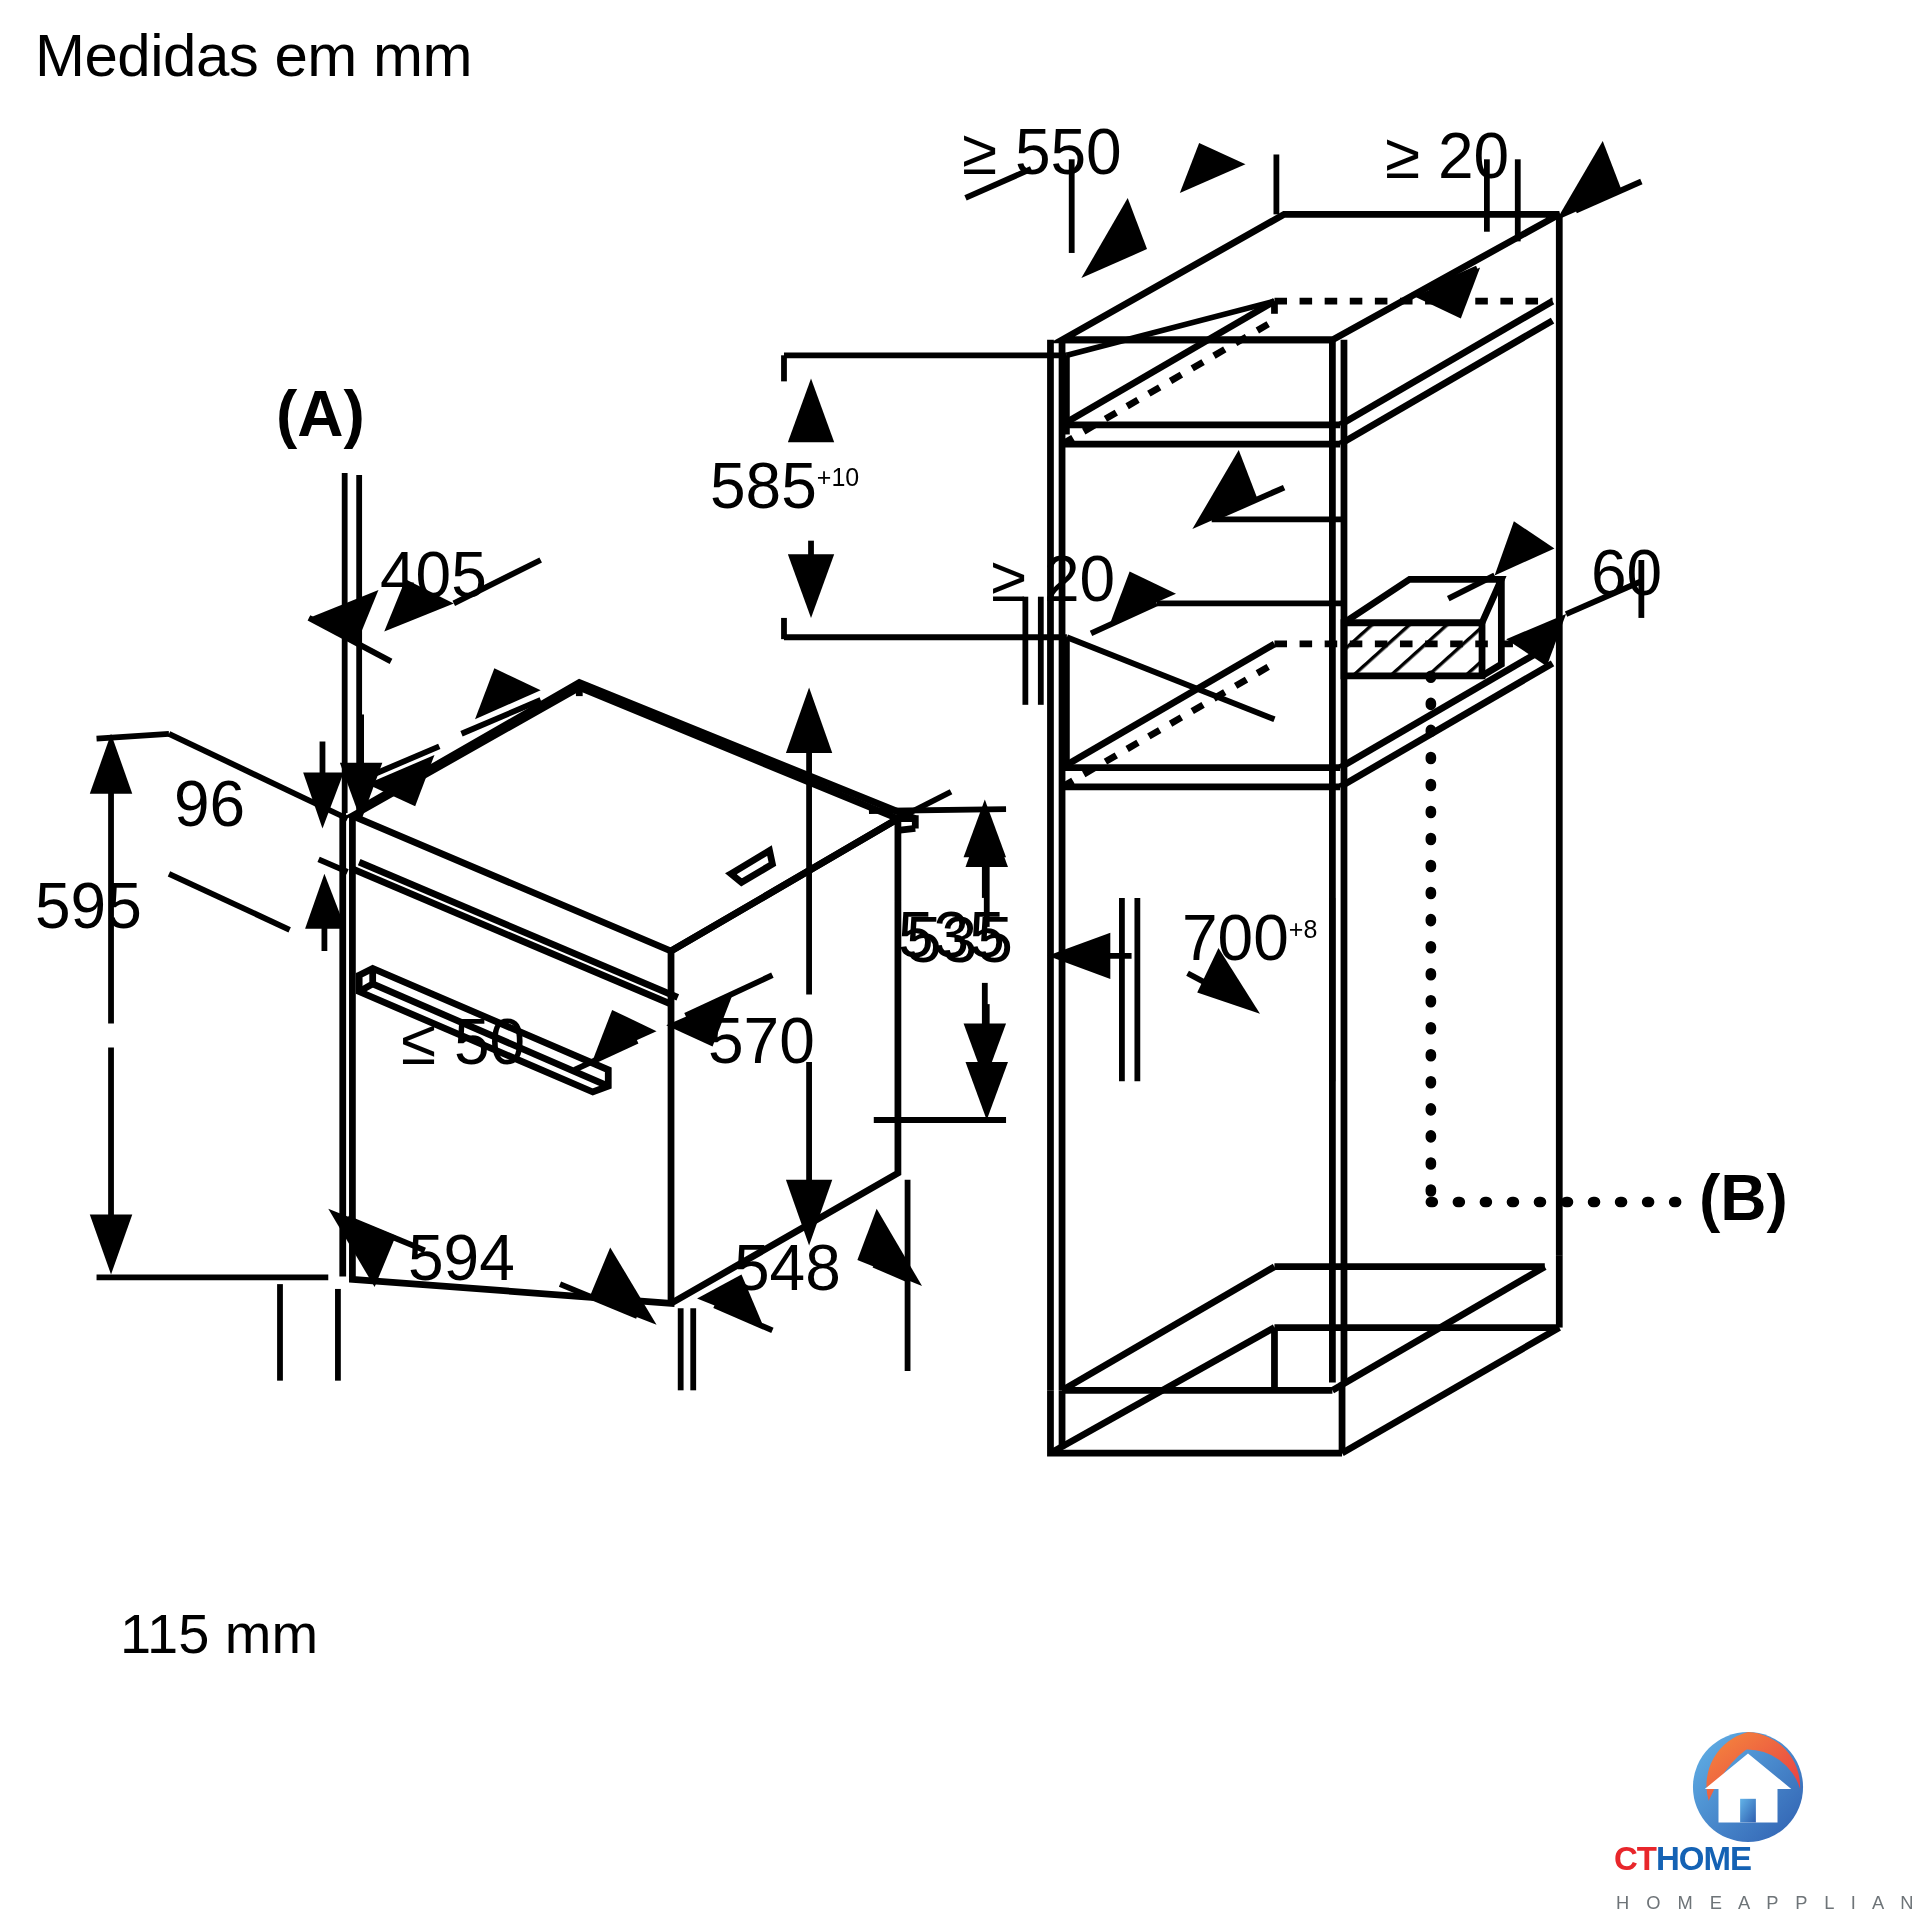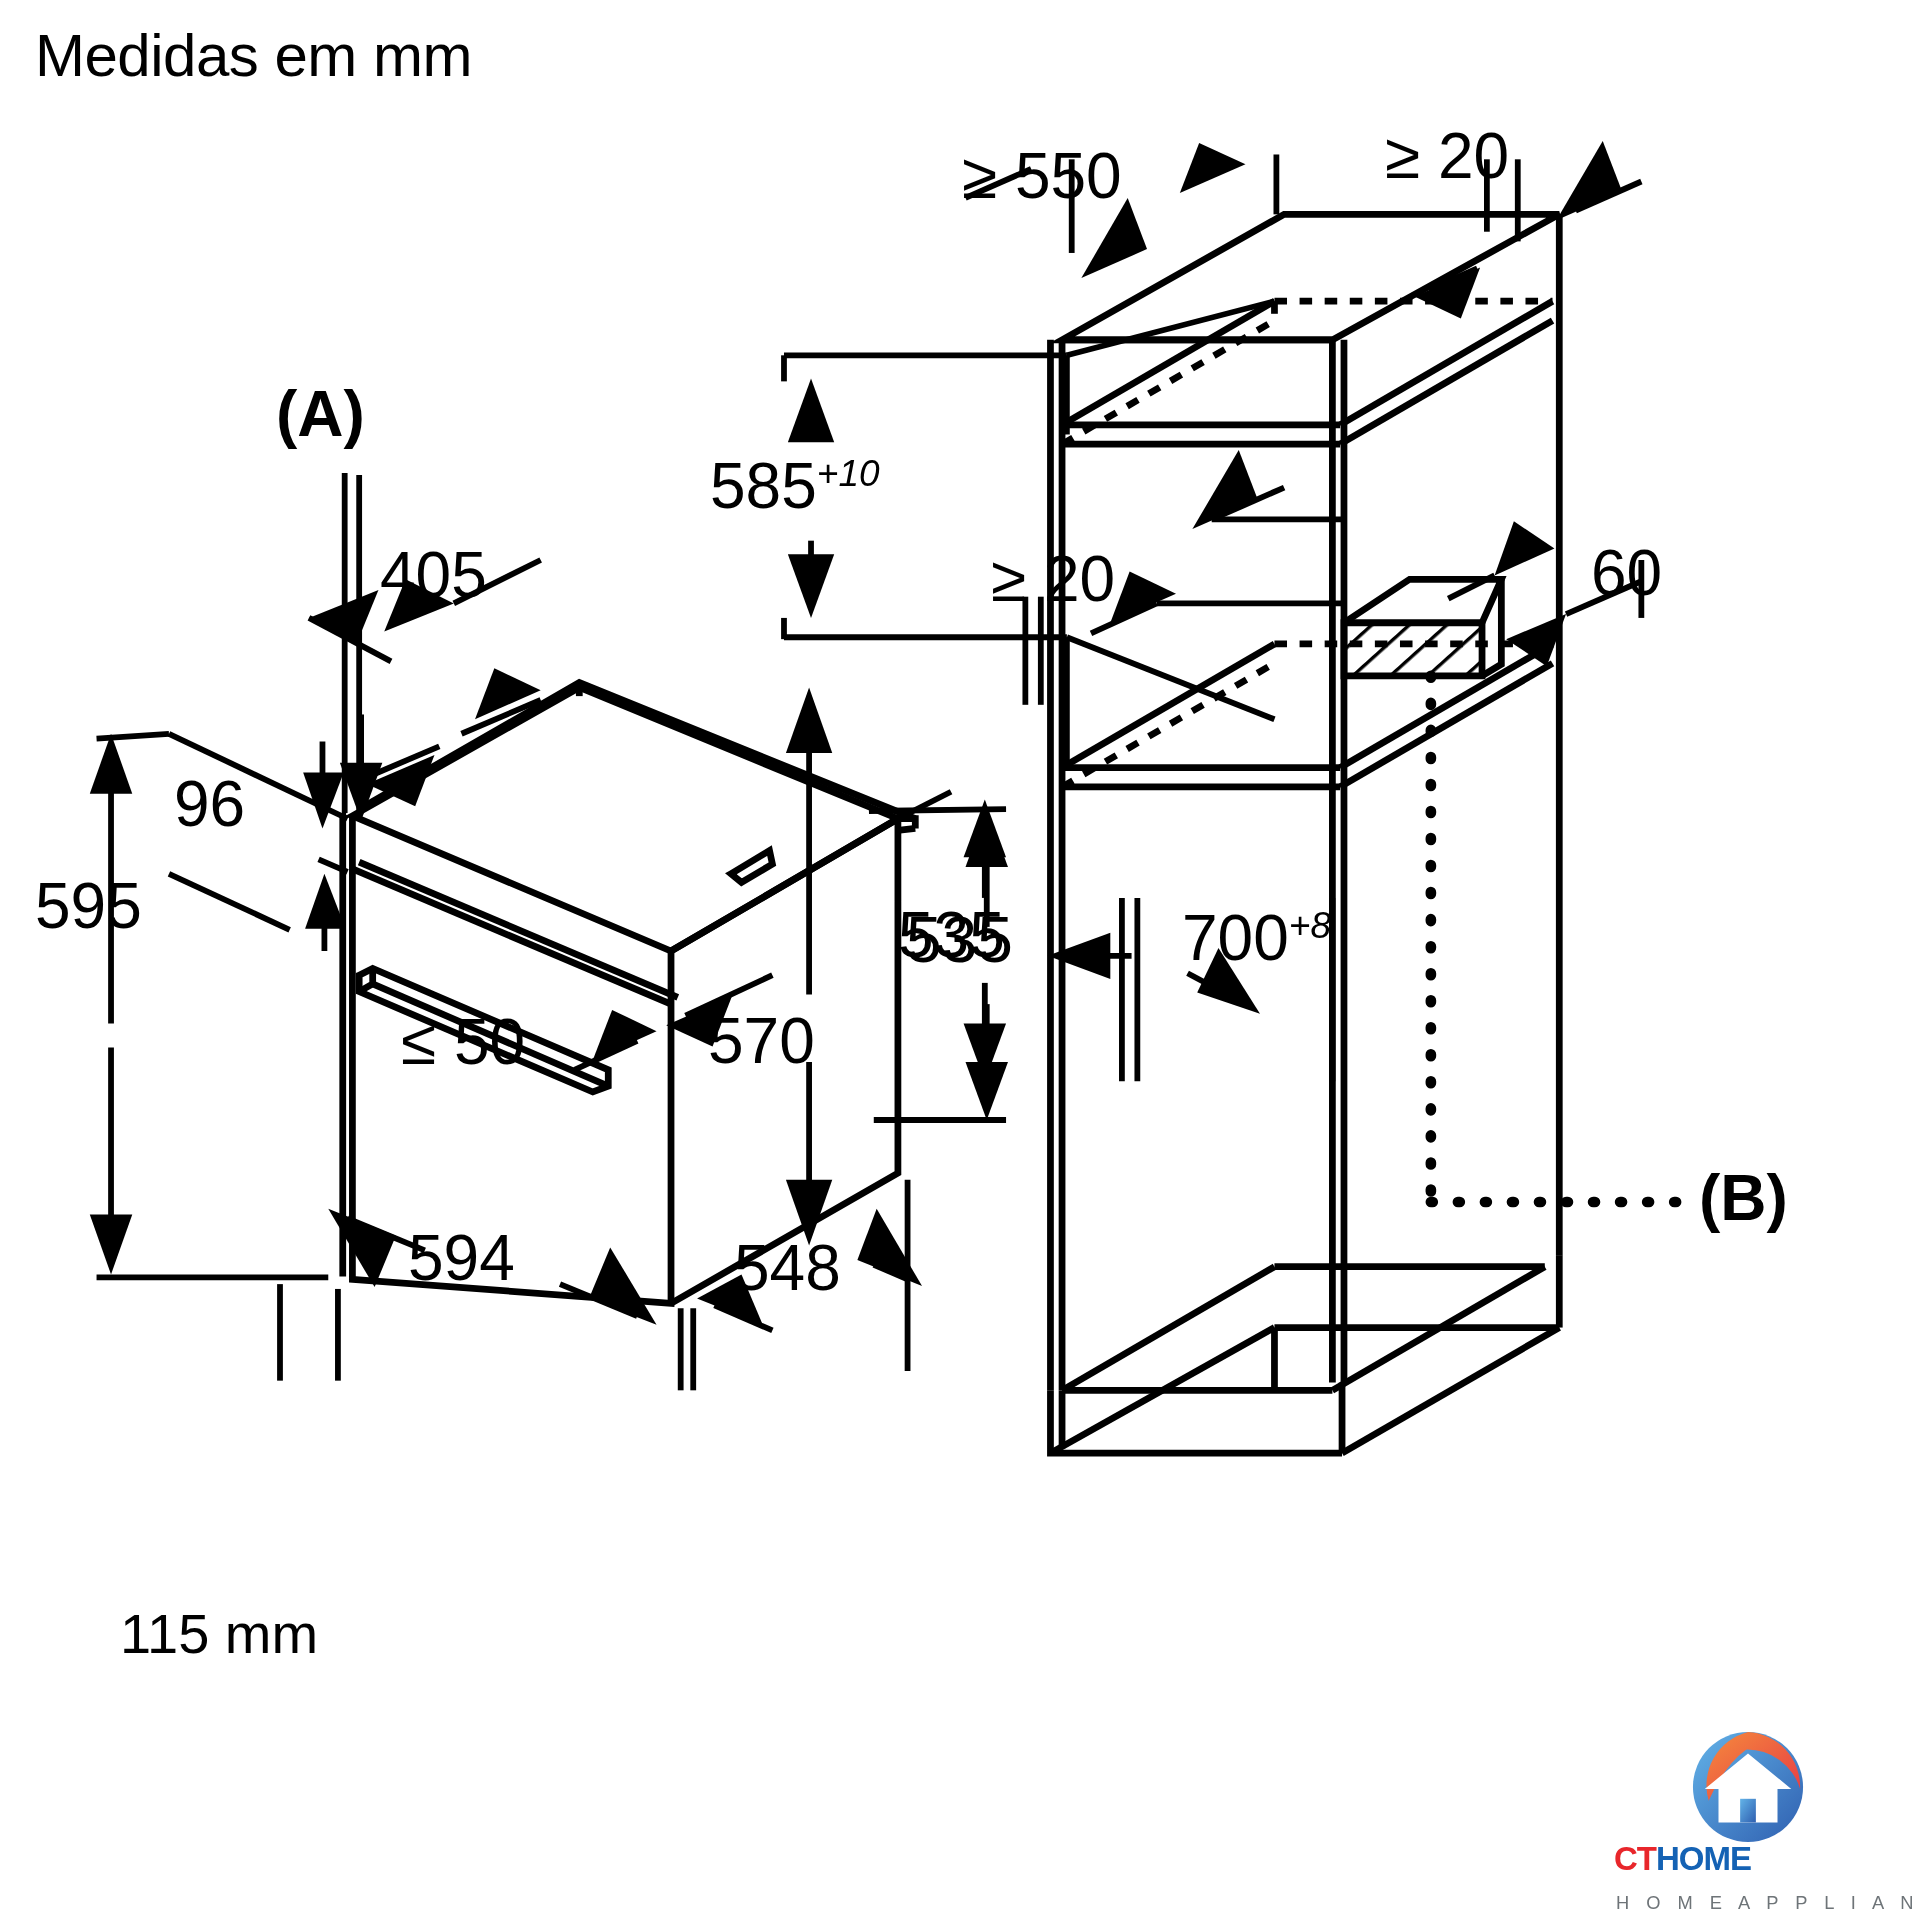--- a/index.html
+++ b/index.html
@@ -35,24 +35,23 @@
     font-size: 64px;
     font-weight: 400;
     white-space: nowrap;
     letter-spacing: 0px;
     line-height: 1;
   }
   .dim.bold {
     font-weight: 700;
   }
   .sup {
-    font-size: 37px;
+    font-size: 25px;
     vertical-align: super;
     line-height: 0;
-    font-style: italic;
   }
   .footnotes {
     position: absolute;
     left: 29px;
     top: 1603px;
     width: 1834px;
     font-size: 56px;
     line-height: 1.12;
   }
   .footnotes .line {
@@ -376,21 +375,21 @@
   <div class="dim bold" style="left:276px; top:382px;">(A)</div>
   <div class="dim" style="left:380px; top:543px;">405</div>
   <div class="dim" style="left:174px; top:772px;">96</div>
   <div class="dim" style="left:35px; top:874px;">595</div>
   <div class="dim" style="left:401px; top:1010px;">≤ 50</div>
   <div class="dim" style="left:708px; top:1009px;">570</div>
   <div class="dim" style="left:898px; top:903px;">535</div>
   <div class="dim" style="left:408px; top:1226px;">594</div>
   <div class="dim" style="left:734px; top:1236px;">548</div>
 
-  <div class="dim" style="left:962px; top:144px;">≥ 550</div>
+  <div class="dim" style="left:962px; top:120px;">≥ 550</div>
   <div class="dim" style="left:1385px; top:124px;">≥ 20</div>
 
   <div class="dim" style="left:710px; top:454px;"><span>585</span><span class="sup">+10</span></div>
 
   <div class="dim" style="left:991px; top:547px;">≥ 20</div>
   <div class="dim" style="left:1591px; top:541px;">60</div>
 
   <div class="dim" style="left:906px; top:908px;">535</div>
 
   <div class="dim" style="left:1182px; top:906px;"><span>700</span><span class="sup">+8</span></div>

